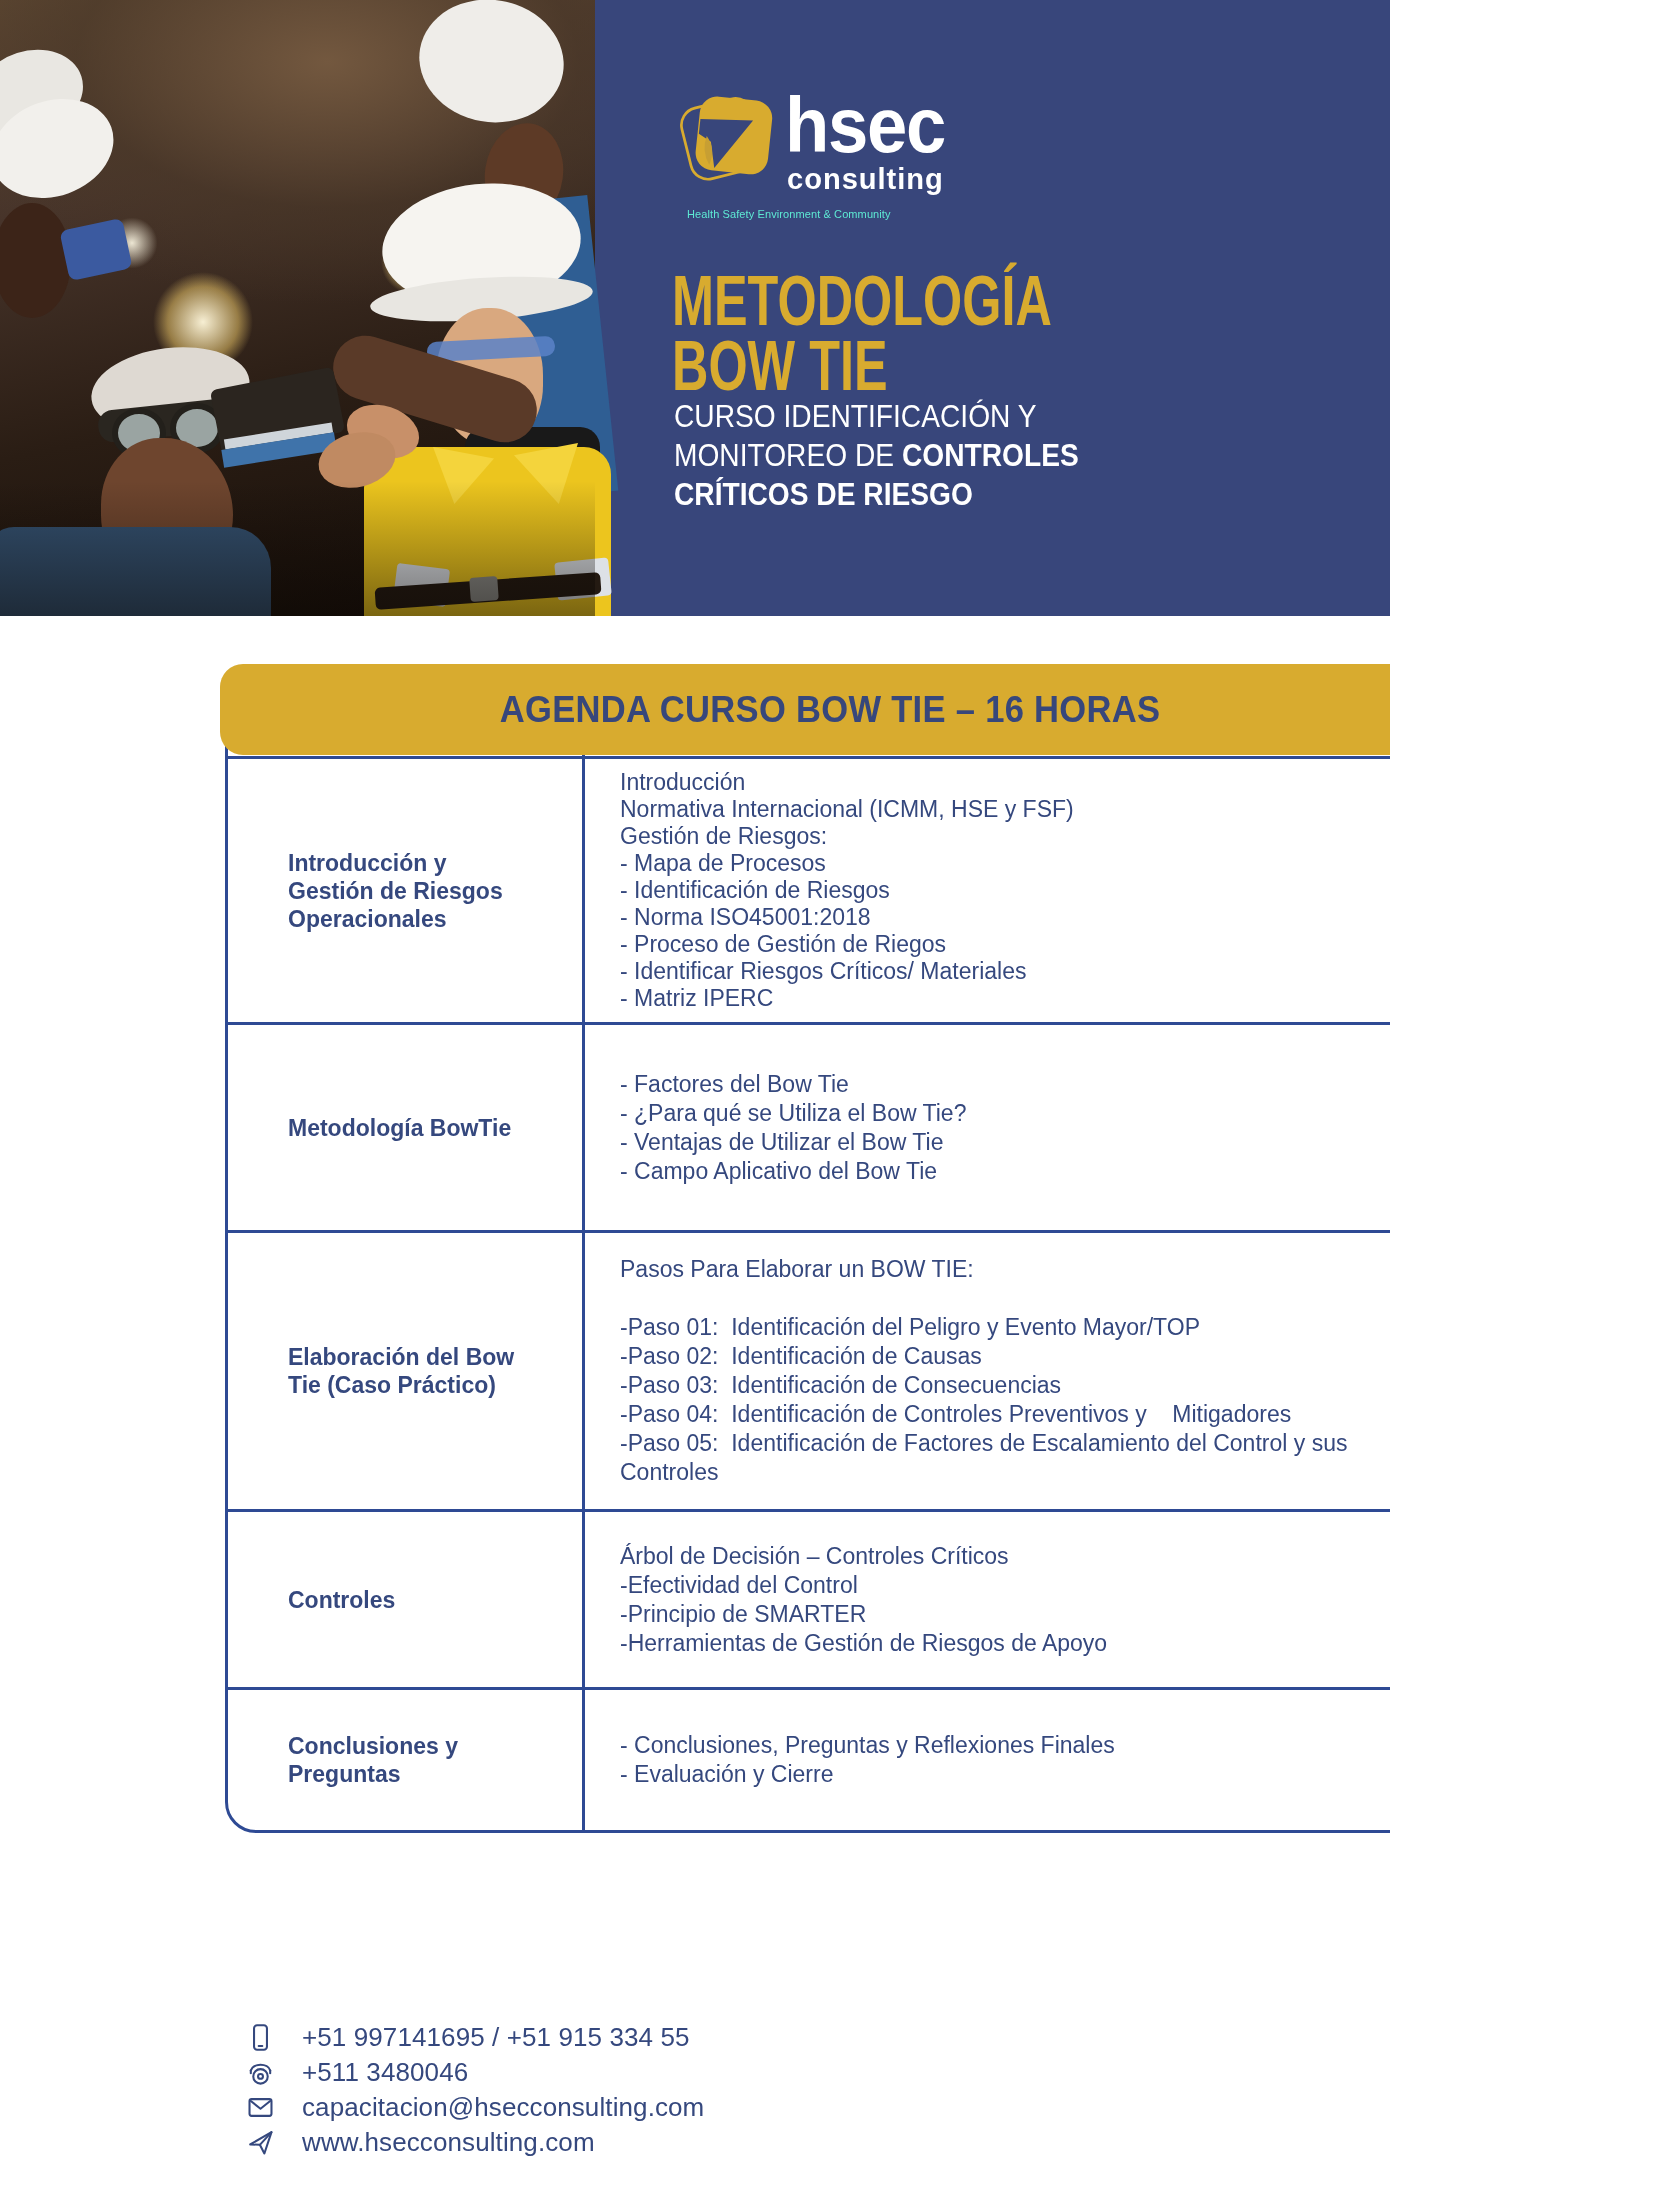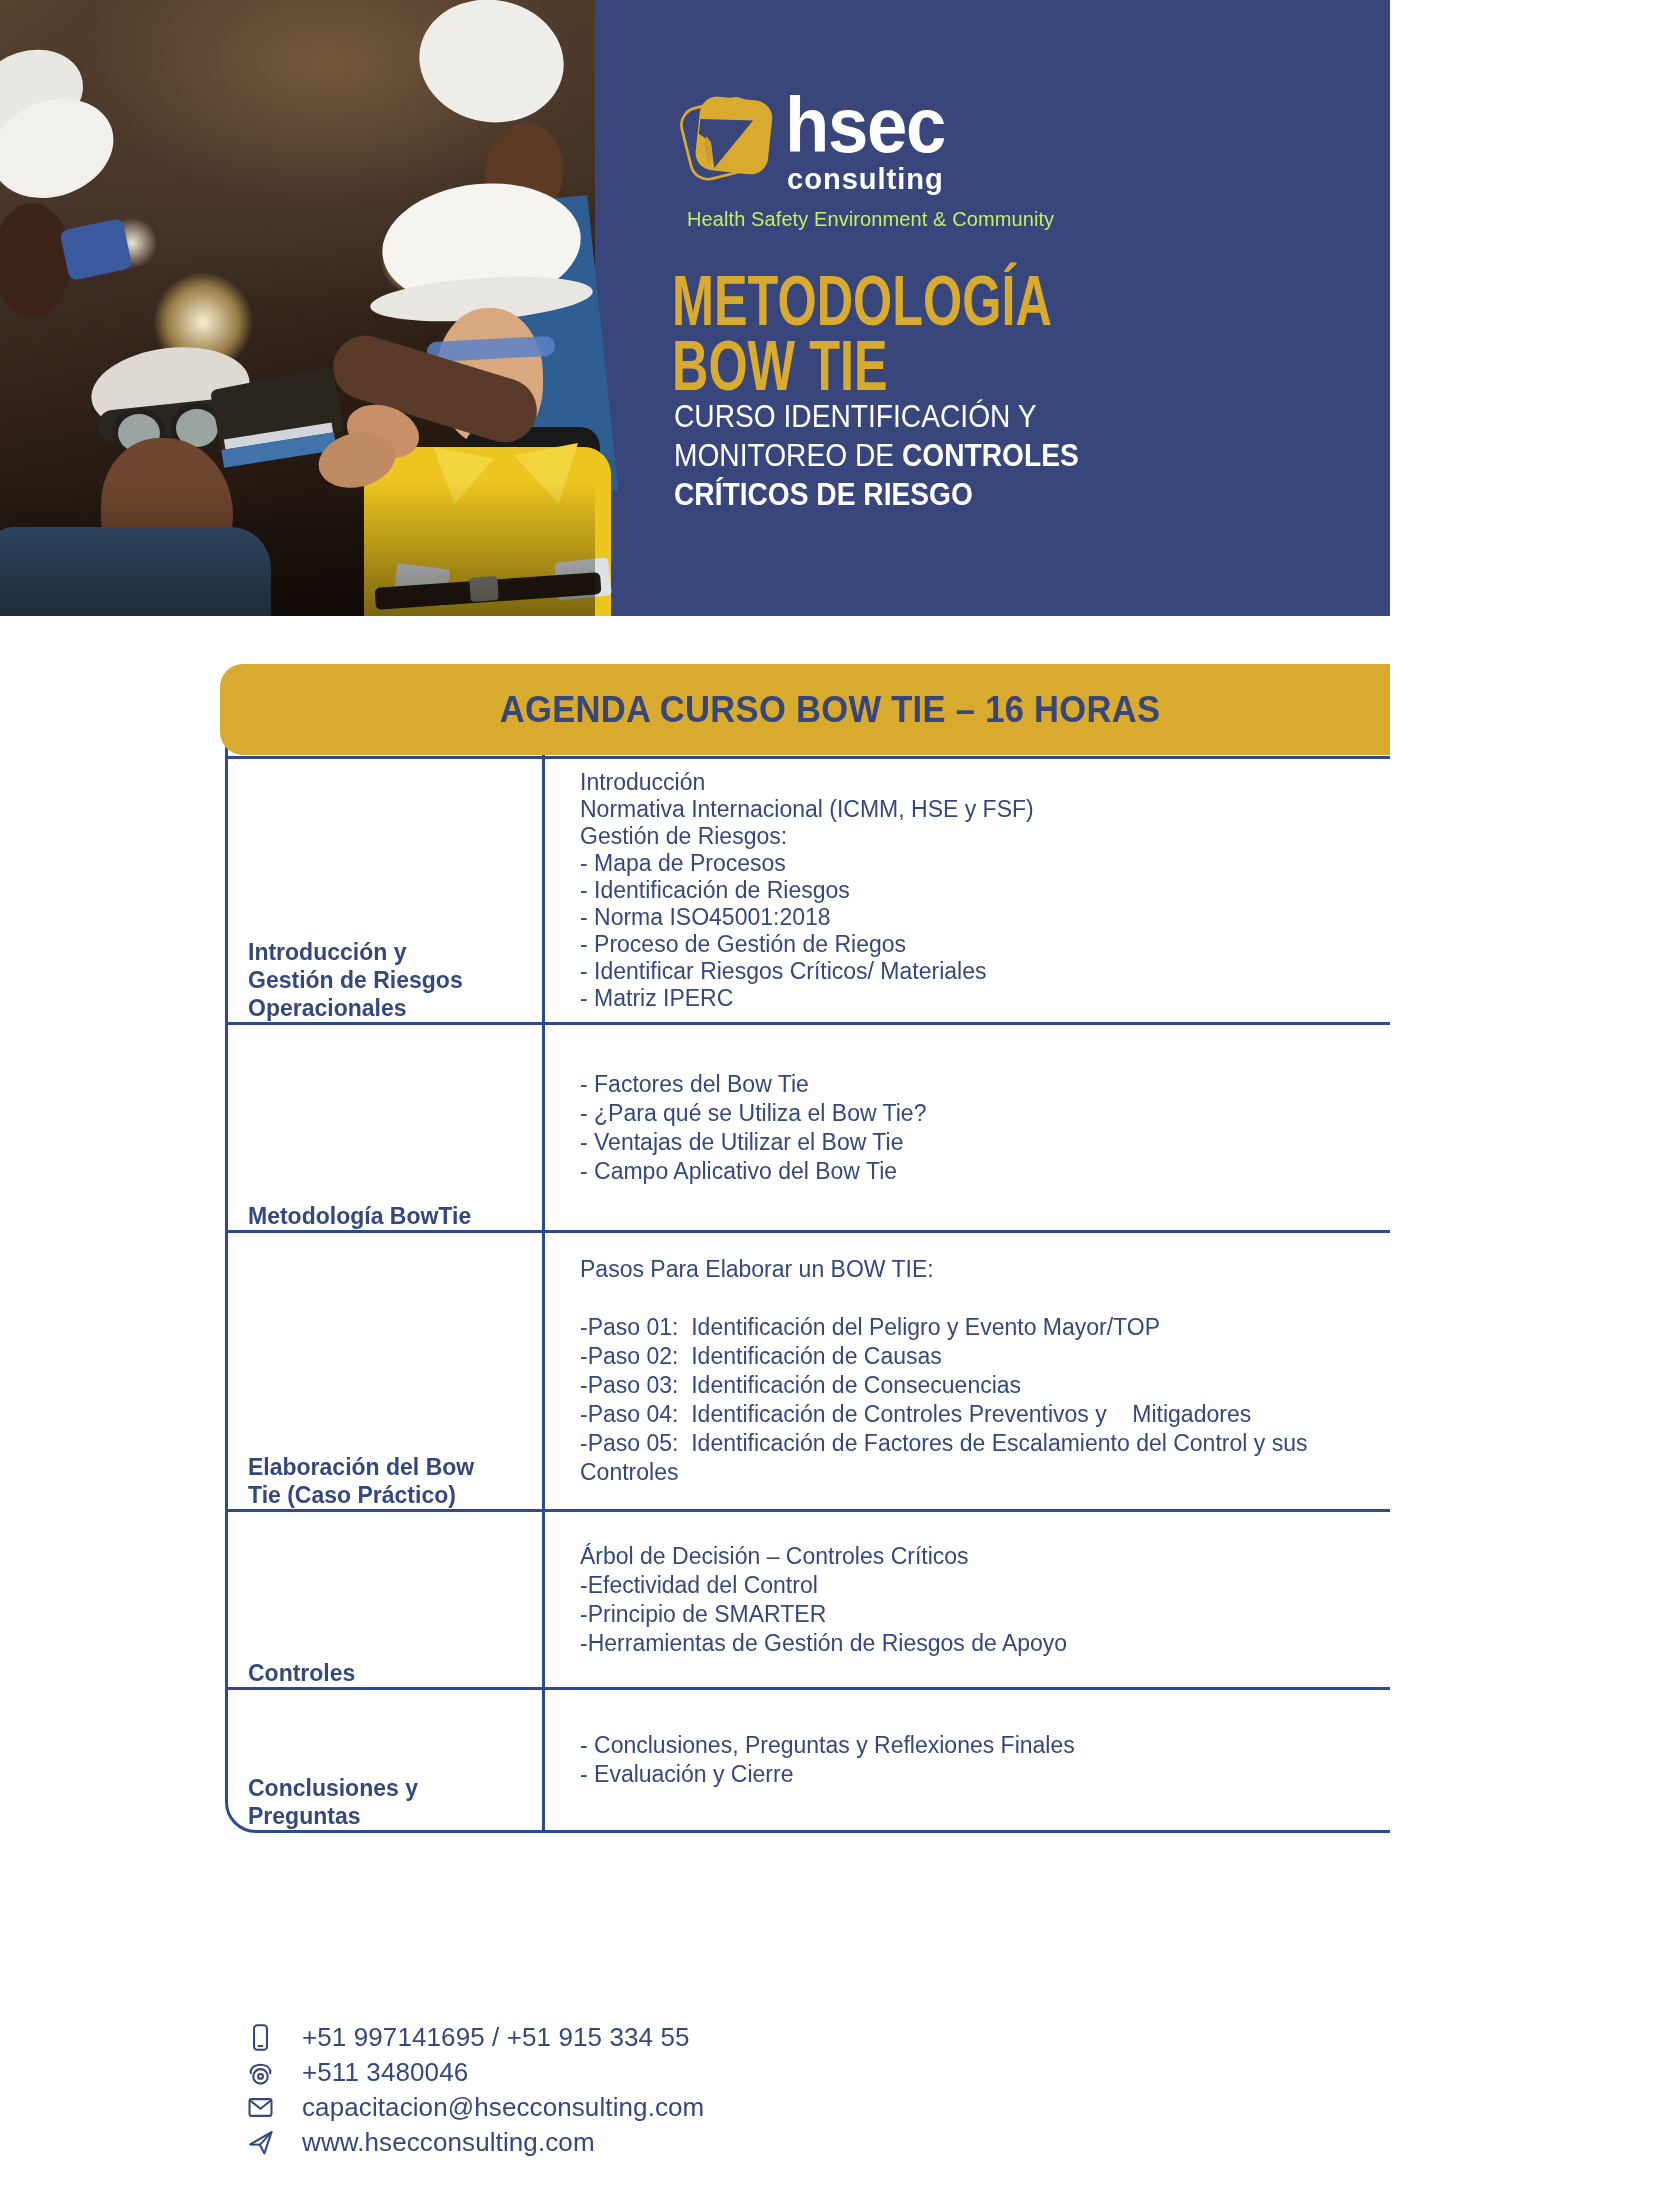--- a/index.html
+++ b/index.html
@@ -54,21 +54,21 @@
   .ph-note{left:222px;top:441px;width:114px;height:17.6px;background:#3f73aa;transform:rotate(-9deg);}
   .ph-hand2{left:318px;top:433px;width:78px;height:54px;background:#c08a62;border-radius:50%;transform:rotate(-14deg);}
   .ph-belt{left:375px;top:580px;width:226px;height:21.6px;background:#241a12;border-radius:5.4px;transform:rotate(-4deg);}
   .ph-buckle{left:470px;top:577px;width:28px;height:24px;background:#8d8d89;border-radius:4px;transform:rotate(-4deg);}
   .ph-vignette{left:0;top:481px;width:595px;height:135px;background:linear-gradient(180deg,rgba(10,6,3,0) 0%,rgba(10,6,3,0.5) 100%);}
 
   
   .logo-icon{position:absolute;left:676px;top:89px;width:101px;height:101px;}
   .brand{position:absolute;left:785px;top:80px;color:#ffffff;font-weight:700;font-size:78px;letter-spacing:-1.4px;transform:scaleX(.93);transform-origin:left top;}
   .brand-sub{position:absolute;left:787px;top:162px;color:#ffffff;font-weight:700;font-size:30px;letter-spacing:1px;transform:scaleX(.97);transform-origin:left top;}
-  .tagline{position:absolute;left:687px;top:208px;color:#bef264;font-weight:400;font-size:20px;letter-spacing:0.1px;}
+  .tagline{position:absolute;left:687px;top:208px;color:#5eead4;font-weight:400;font-size:11px;letter-spacing:0.1px;}
 
   .title{position:absolute;left:672px;top:269px;color:#D8AB2F;font-weight:700;font-size:70px;line-height:65px;
          transform:scaleX(.72);transform-origin:left top;letter-spacing:0px;white-space:nowrap;}
   .subtitle{position:absolute;left:674px;top:397px;color:#ffffff;font-size:32px;line-height:39px;
          transform:scaleX(.88);transform-origin:left top;white-space:nowrap;font-weight:400;}
   .subtitle b{font-weight:700;}
 
   
   .banner{position:absolute;left:220px;top:664px;width:1221px;height:91px;background:#D8AB2F;border-radius:23px;
           display:flex;align-items:center;justify-content:center;z-index:5;}
@@ -79,21 +79,21 @@
           border:3.4px solid #2E4A94;border-radius:0 0 31px 31px;display:flex;flex-direction:column;z-index:2;}
   .arow{display:flex;box-sizing:border-box;}
   .arow.sep{border-top:3.4px solid #2E4A94;}
   .r0{height:43px;}
   .r1{height:266px;}
   .r2{height:208px;}
   .r3{height:279px;}
   .r4{height:178px;}
   .r5{flex:1;}
   .cell-topic{width:317px;flex:none;border-right:3.4px solid #2E4A94;box-sizing:border-box;
-              display:flex;align-items:flex-end;padding:0 47px 0 20px;}
+              display:flex;align-items:center;padding:0 47px 0 20px;margin-left:40px;}
   .topic{color:#35487E;font-size:23px;font-weight:700;line-height:28px;}
   .cell-details{flex:1;display:flex;flex-direction:column;justify-content:center;
                 padding:6.8px 30px 6.8px 35px;box-sizing:border-box;}
   .detail-line{color:#35487E;font-size:23px;font-weight:400;line-height:29px;white-space:pre-wrap;}
   .r1 .detail-line{line-height:27px;}
   .detail-line:empty{height:29px;}
 
   
   .footer{position:absolute;left:245px;top:2022px;display:flex;flex-direction:column;gap:4px;}
   .contact-row{display:flex;align-items:flex-start;height:31px;}

